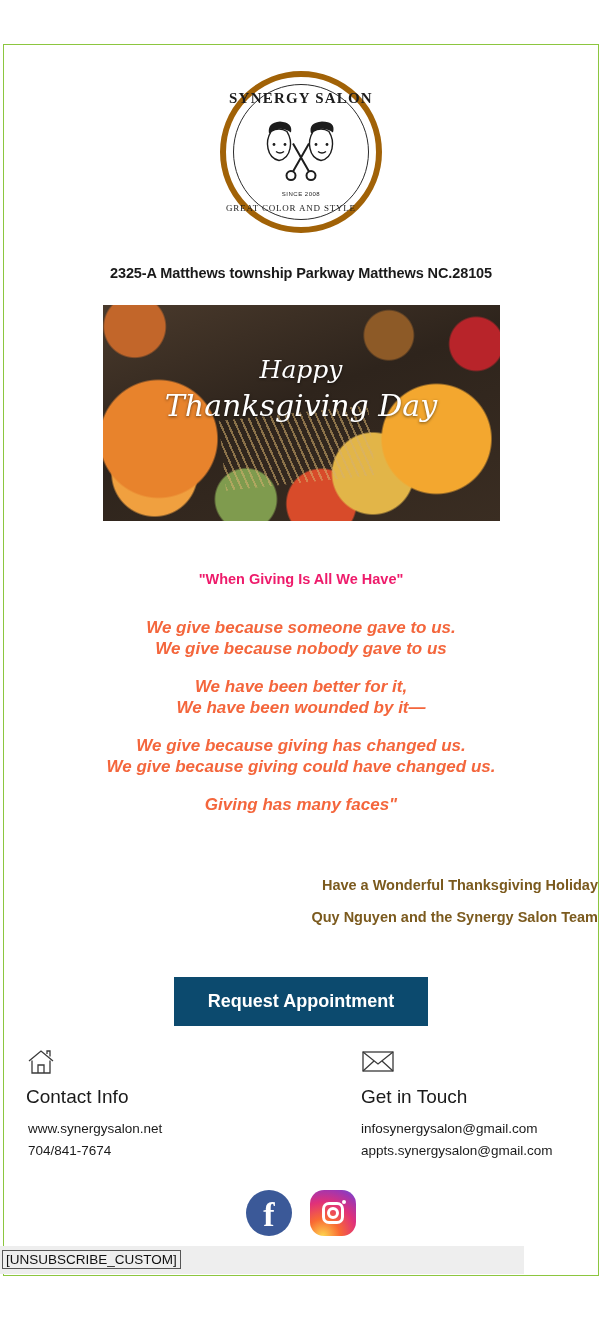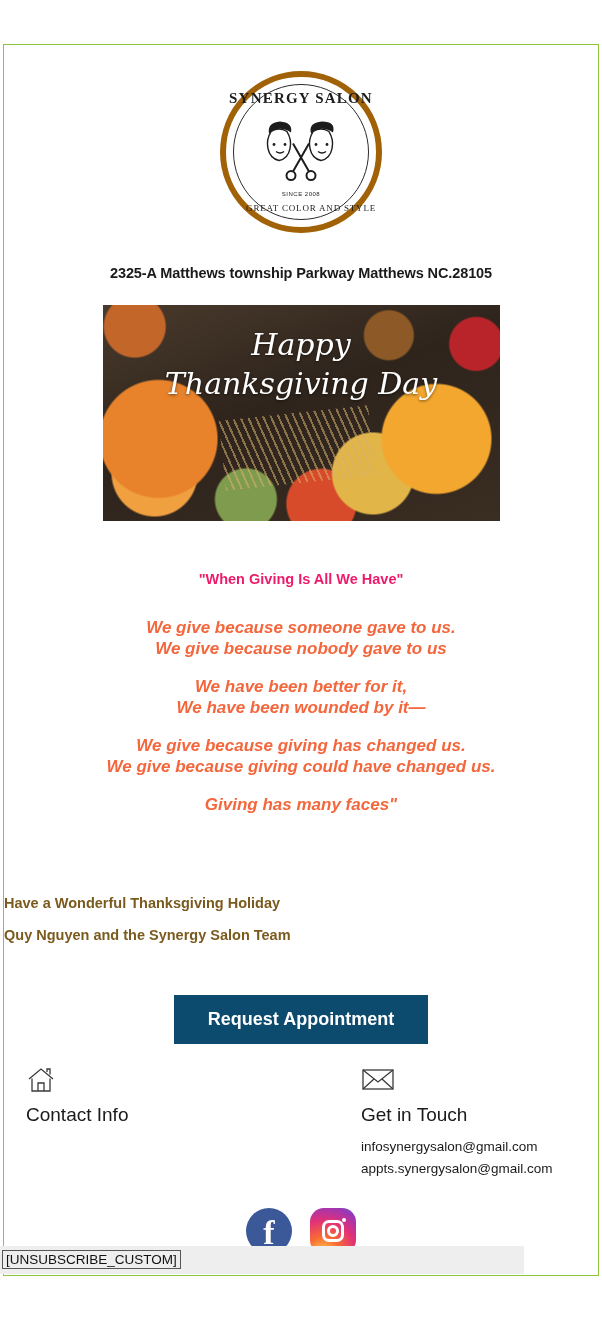--- a/index.html
+++ b/index.html
@@ -56,21 +56,21 @@
     font-family: "Liberation Serif", serif;
     font-weight: bold;
     font-size: 15px;
     letter-spacing: 1.2px;
     color: #1d1d1d;
   }
   .logo-bottom-text {
     position: absolute;
     bottom: 14px;
     left: 0; right: 0;
-    text-align: right;
+    text-align: left;
     font-family: "Liberation Serif", serif;
     font-size: 9px;
     letter-spacing: 0.8px;
     color: #1d1d1d;
   }
   .logo-since {
     position: absolute;
     bottom: 30px;
     left: 0; right: 0;
     text-align: center;
@@ -132,21 +132,21 @@
   .hero-text {
     position: absolute;
     left: 0; right: 0;
     top: 22px;
     text-align: center;
     font-family: "DejaVu Serif", serif;
     font-style: italic;
     color: #ffffff;
     text-shadow: 0 1px 3px rgba(0,0,0,0.55);
   }
-  .hero-text .l1 { font-size: 30px; display: block; }
+  .hero-text .l1 { font-size: 25px; display: block; margin-top: 28px; }
   .hero-text .l2 { font-size: 30px; display: block; margin-top: 4px; }
 
   
   .quote-title {
     text-align: center;
     margin-top: 50px;
     font-size: 14.5px;
     font-weight: bold;
     color: #ee1b6b;
   }
@@ -158,22 +158,22 @@
     font-weight: bold;
     font-style: italic;
     line-height: 21px;
   }
   .poem .stanza { margin-bottom: 17px; }
   .poem .stanza:last-child { margin-bottom: 0; }
   .poem .line { display: block; }
 
   
   .signoff {
-    text-align: left;
-    margin-top: 72px;
+    text-align: right;
+    margin-top: 54px;
     color: #7b5a1e;
     font-size: 14.5px;
     font-weight: bold;
     line-height: 32px;
   }
 
   
   .cta-wrap {
     text-align: center;
     margin-top: 44px;
@@ -371,20 +371,24 @@
           <svg width="30" height="28" viewBox="0 0 30 28">
             <g fill="none" stroke="#3a3a3a" stroke-width="1.3">
               <path d="M3 13 L15 3 L27 13"></path>
               <path d="M6 12.5 L6 25 L24 25 L24 12.5"></path>
               <path d="M12 25 L12 17 L18 17 L18 25"></path>
               <path d="M21 6 L21 3 L24 3 L24 8.5"></path>
             </g>
           </svg>
         </div>
         <div class="col-head">Contact Info</div>
+        <div class="col-lines">
+          <div>www.synergysalon.net</div>
+          <div> 704/841-7674</div>
+        </div>
       </div>
 
       <div class="col right">
         <div class="col-icon">
           <svg width="34" height="26" viewBox="0 0 34 26">
             <g fill="none" stroke="#3a3a3a" stroke-width="1.3">
               <rect x="2" y="4" width="30" height="19"></rect>
               <path d="M2 4 L17 16 L32 4"></path>
               <path d="M2 23 L13 13 M32 23 L21 13"></path>
             </g>

